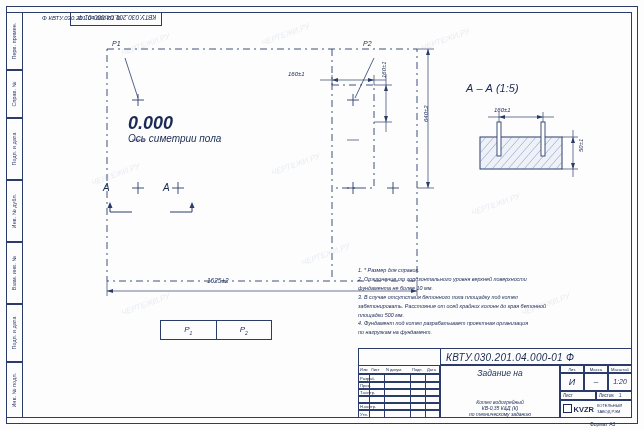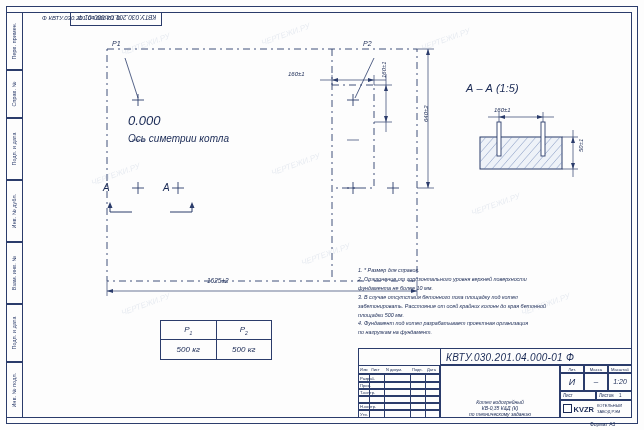--- a/index.html
+++ b/index.html
@@ -292,44 +292,40 @@
     </g>
   </svg>
 
   <div class="codebox" style="left:70px; top:12px; width:92px; height:14px;"></div>
   <div class="code-top" style="left:74px; top:14px; width:86px; text-align:center;">КВТУ.030.201.04.000-01 Ф</div>
   <div class="txt it" style="left:42px; top:15px; font-size:6px;">Ф  КВТУ.030.201.04.000-01  Ф</div>
 
   <div class="txt it" style="left:112px; top:40px; font-size:7px;">Р1</div>
   <div class="txt it" style="left:363px; top:40px; font-size:7px;">Р2</div>
 
-  <div class="txt it" style="left:128px; top:113px; font-size:13px;">0.000</div>
-  <div class="txt it" style="left:128px; top:133px; font-size:10px;">Ось симетрии котла</div>
+  <div class="txt it" style="left:128px; top:113px; font-size:18px;font-weight:bold;">0.000</div>
+  <div class="txt it" style="left:128px; top:133px; font-size:10px;">Ось симетрии пола</div>
 
   <div class="txt it" style="left:103px; top:182px; font-size:10px;">А</div>
   <div class="txt it" style="left:163px; top:182px; font-size:10px;">А</div>
 
   <div class="txt it" style="left:466px; top:82px; font-size:11px;">А – А (1:5)</div>
 
   <div class="txt it" style="left:207px; top:277px; font-size:6.5px;">1625±2</div>
   <div class="txt it" style="left:288px; top:71px; font-size:6px;">160±1</div>
   <div class="txt it" style="left:381px; top:78px; font-size:6px; transform:rotate(-90deg); transform-origin:left top;">160±1</div>
   <div class="txt it" style="left:423px; top:122px; font-size:6px; transform:rotate(-90deg); transform-origin:left top;">640±2</div>
   <div class="txt it" style="left:494px; top:107px; font-size:6px;">160±1</div>
   <div class="txt it" style="left:578px; top:152px; font-size:6px; transform:rotate(-90deg); transform-origin:left top;">50±1</div>
 
   <table class="specs" style="position:absolute; left:160px; top:320px; width:112px;">
     <tbody>
         <tr>
       <td style="width:56px; height:16px;"><span>Р</span><sub style="font-size:5px;">1</sub></td>
       <td style="width:56px; height:16px;"><span>Р</span><sub style="font-size:5px;">2</sub></td>
-    </tr>
-    <tr>
-      <td style="height:17px;">500 кг</td>
-      <td style="height:17px;">500 кг</td>
     </tr>
   </tbody>
     </table>
 
   <div class="notes" style="left:358px; top:266px;">
     <div>1. * Размер для справок.</div>
     <div>2. Отклонение от горизонтального уровня верхней поверхности</div>
     <div>фундамента не более 10 мм.</div>
     <div>3. В случае отсутствия бетонного пола площадку под котел</div>
     <div>забетонировать. Расстояние от осей крайних колонн до края бетонной</div>
@@ -362,20 +358,21 @@
   <div class="tbtxt" style="left:360px; top:404px; font-size:4.2px;">Н.контр.</div>
   <div class="tb" style="left:358px; top:410px; width:82px; height:8px;"></div>
   <div class="tbtxt" style="left:360px; top:411.5px; font-size:4.2px;">Утв.</div>
 
   <div class="tb" style="left:369px; top:374px; width:0px; height:44px; border-left:1px solid #2b3c6b; border-right:none; border-top:none; border-bottom:none;"></div>
   <div class="tb" style="left:384px; top:374px; width:0px; height:44px; border-left:1px solid #2b3c6b; border-right:none; border-top:none; border-bottom:none;"></div>
   <div class="tb" style="left:410px; top:374px; width:0px; height:44px; border-left:1px solid #2b3c6b; border-right:none; border-top:none; border-bottom:none;"></div>
   <div class="tb" style="left:425px; top:374px; width:0px; height:44px; border-left:1px solid #2b3c6b; border-right:none; border-top:none; border-bottom:none;"></div>
 
   <div class="tb" style="left:440px; top:365px; width:120px; height:53px;"></div>
+  <div class="tbtxt center it" style="left:440px; top:368px; width:120px; font-size:8.5px;">Задание на</div>
   <div class="tbtxt center it" style="left:440px; top:399px; width:120px; font-size:5px;">Котел водогрейный</div>
   <div class="tbtxt center it" style="left:440px; top:405px; width:120px; font-size:5px;">КВ-0,35  К&amp;Д (К)</div>
   <div class="tbtxt center it" style="left:440px; top:411px; width:120px; font-size:5px;">по техническому заданию</div>
 
   <div class="tb" style="left:560px; top:365px; width:24px; height:8px;"></div>
   <div class="tbtxt center" style="left:560px; top:366.5px; width:24px; font-size:4.2px;">Лит.</div>
   <div class="tb" style="left:584px; top:365px; width:24px; height:8px;"></div>
   <div class="tbtxt center" style="left:584px; top:366.5px; width:24px; font-size:4.2px;">Масса</div>
   <div class="tb" style="left:608px; top:365px; width:24px; height:8px;"></div>
   <div class="tbtxt center" style="left:608px; top:366.5px; width:24px; font-size:4.2px;">Масштаб</div>

